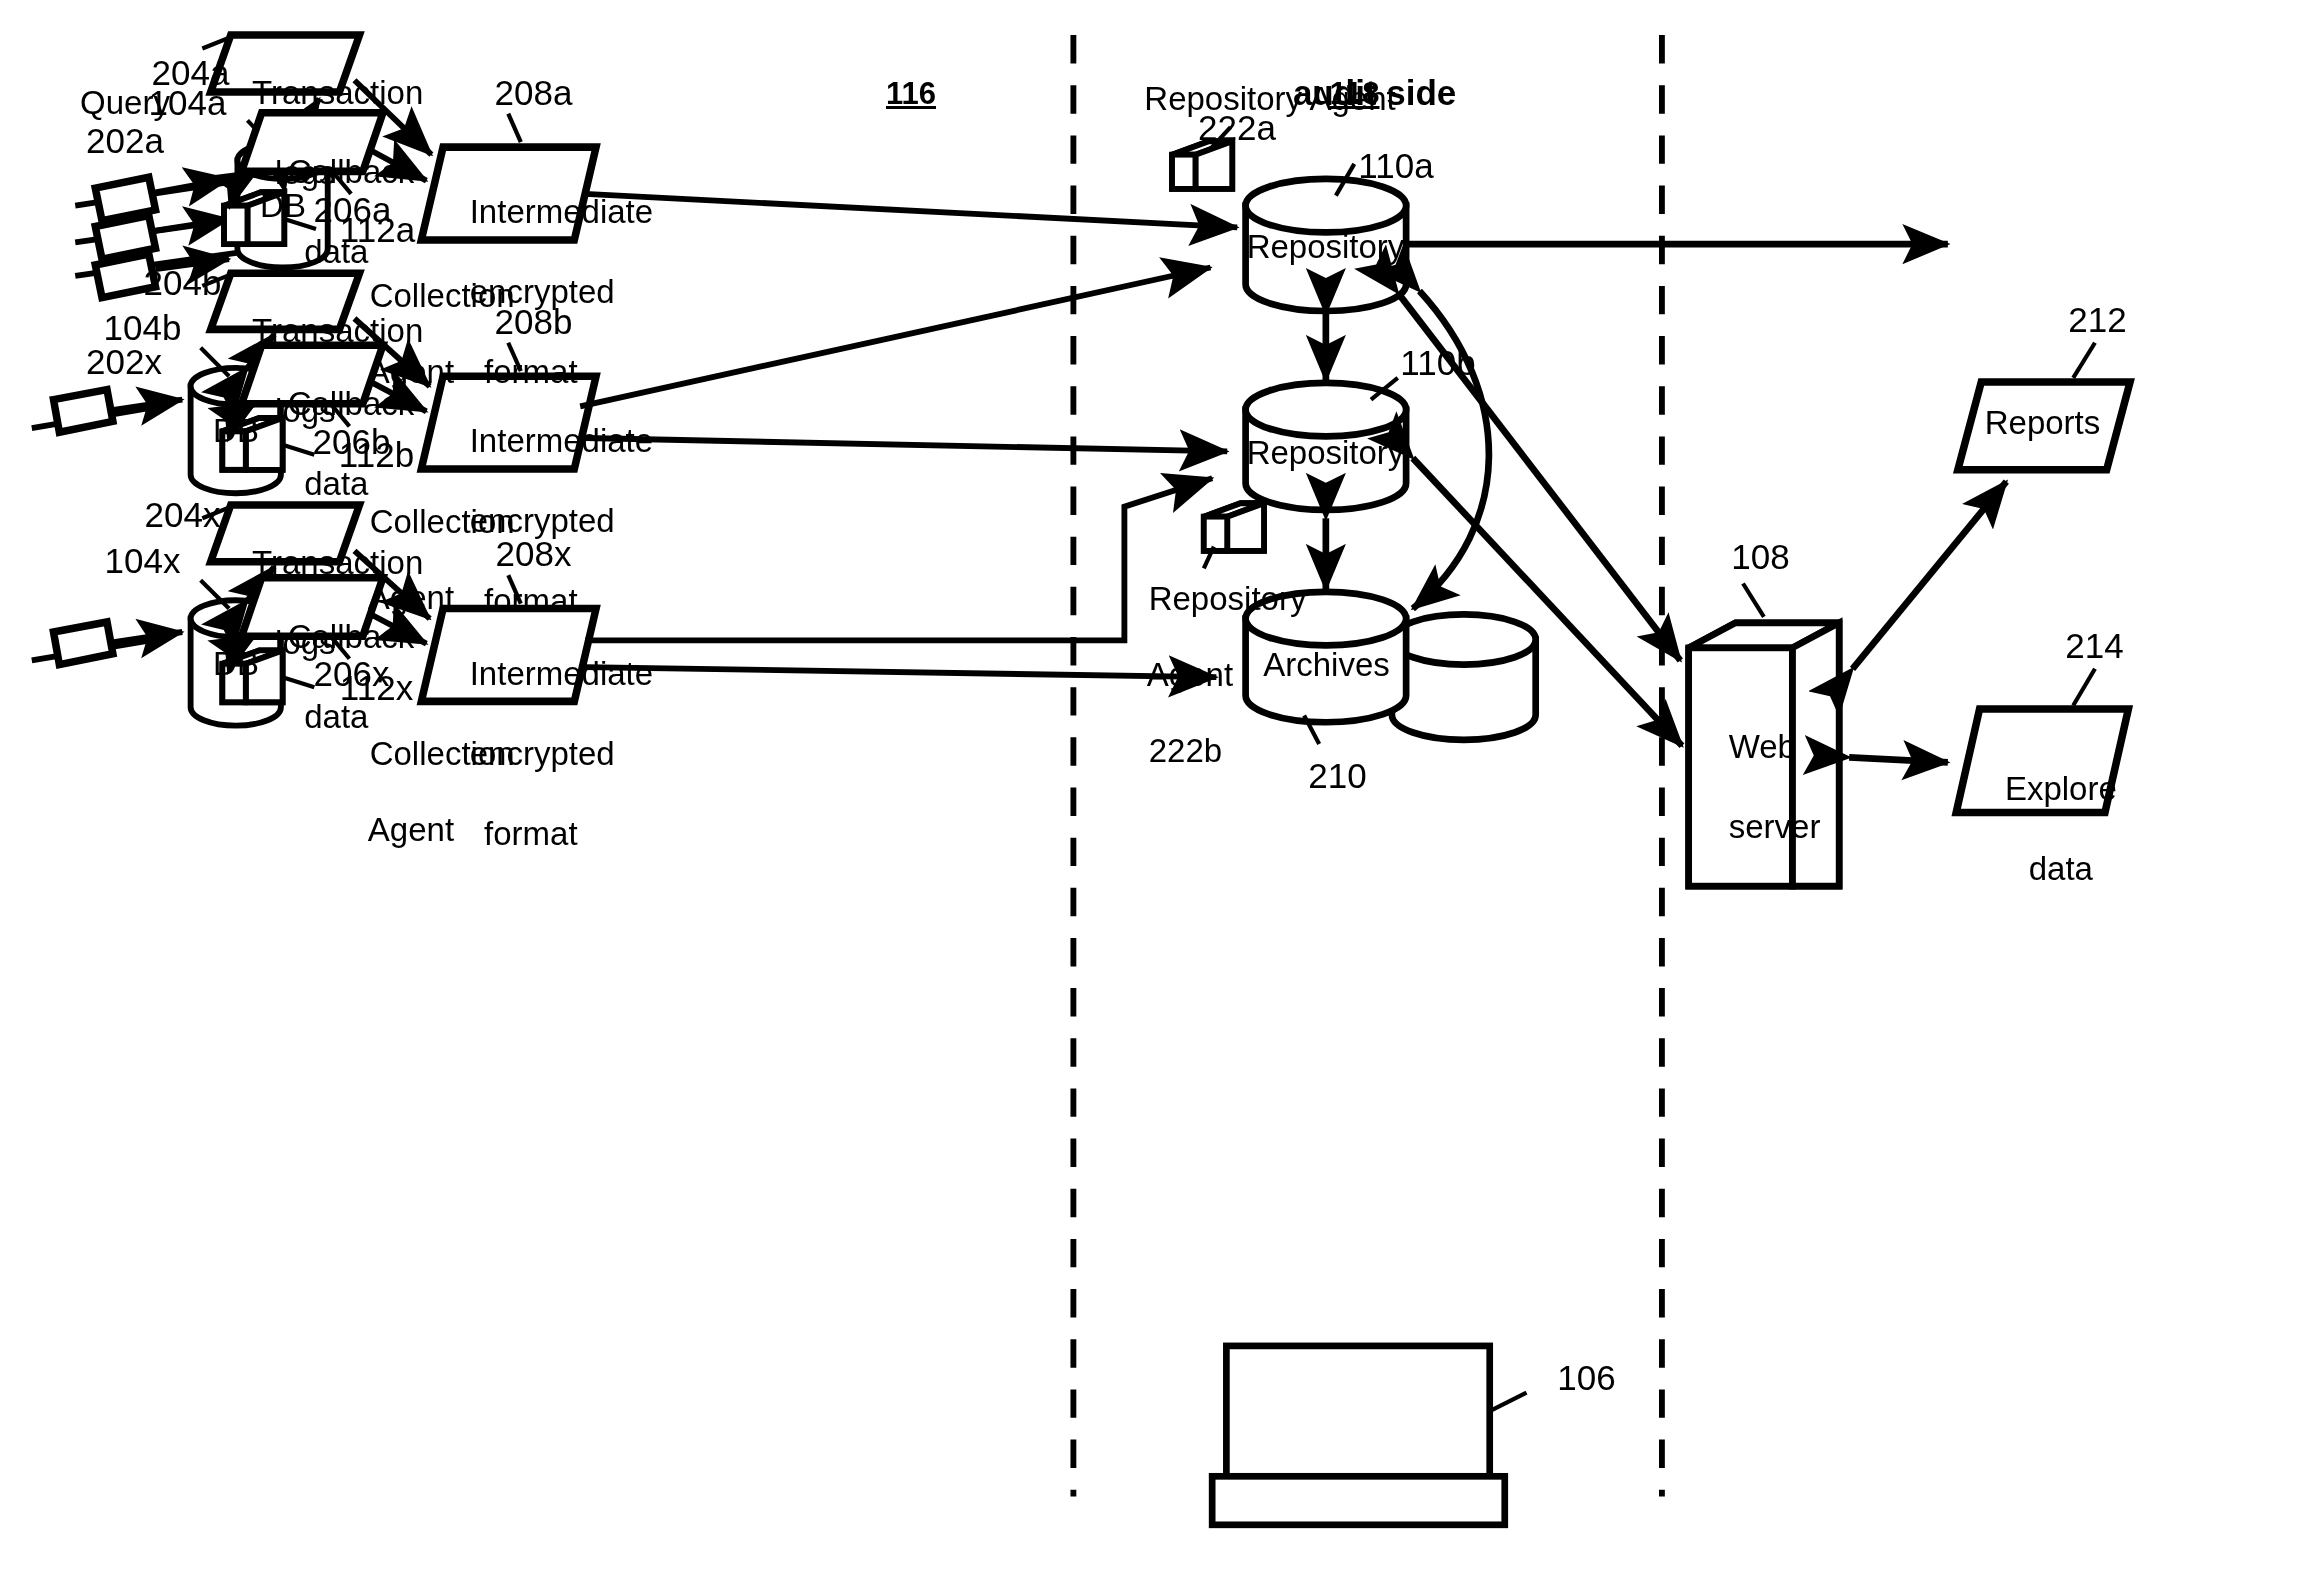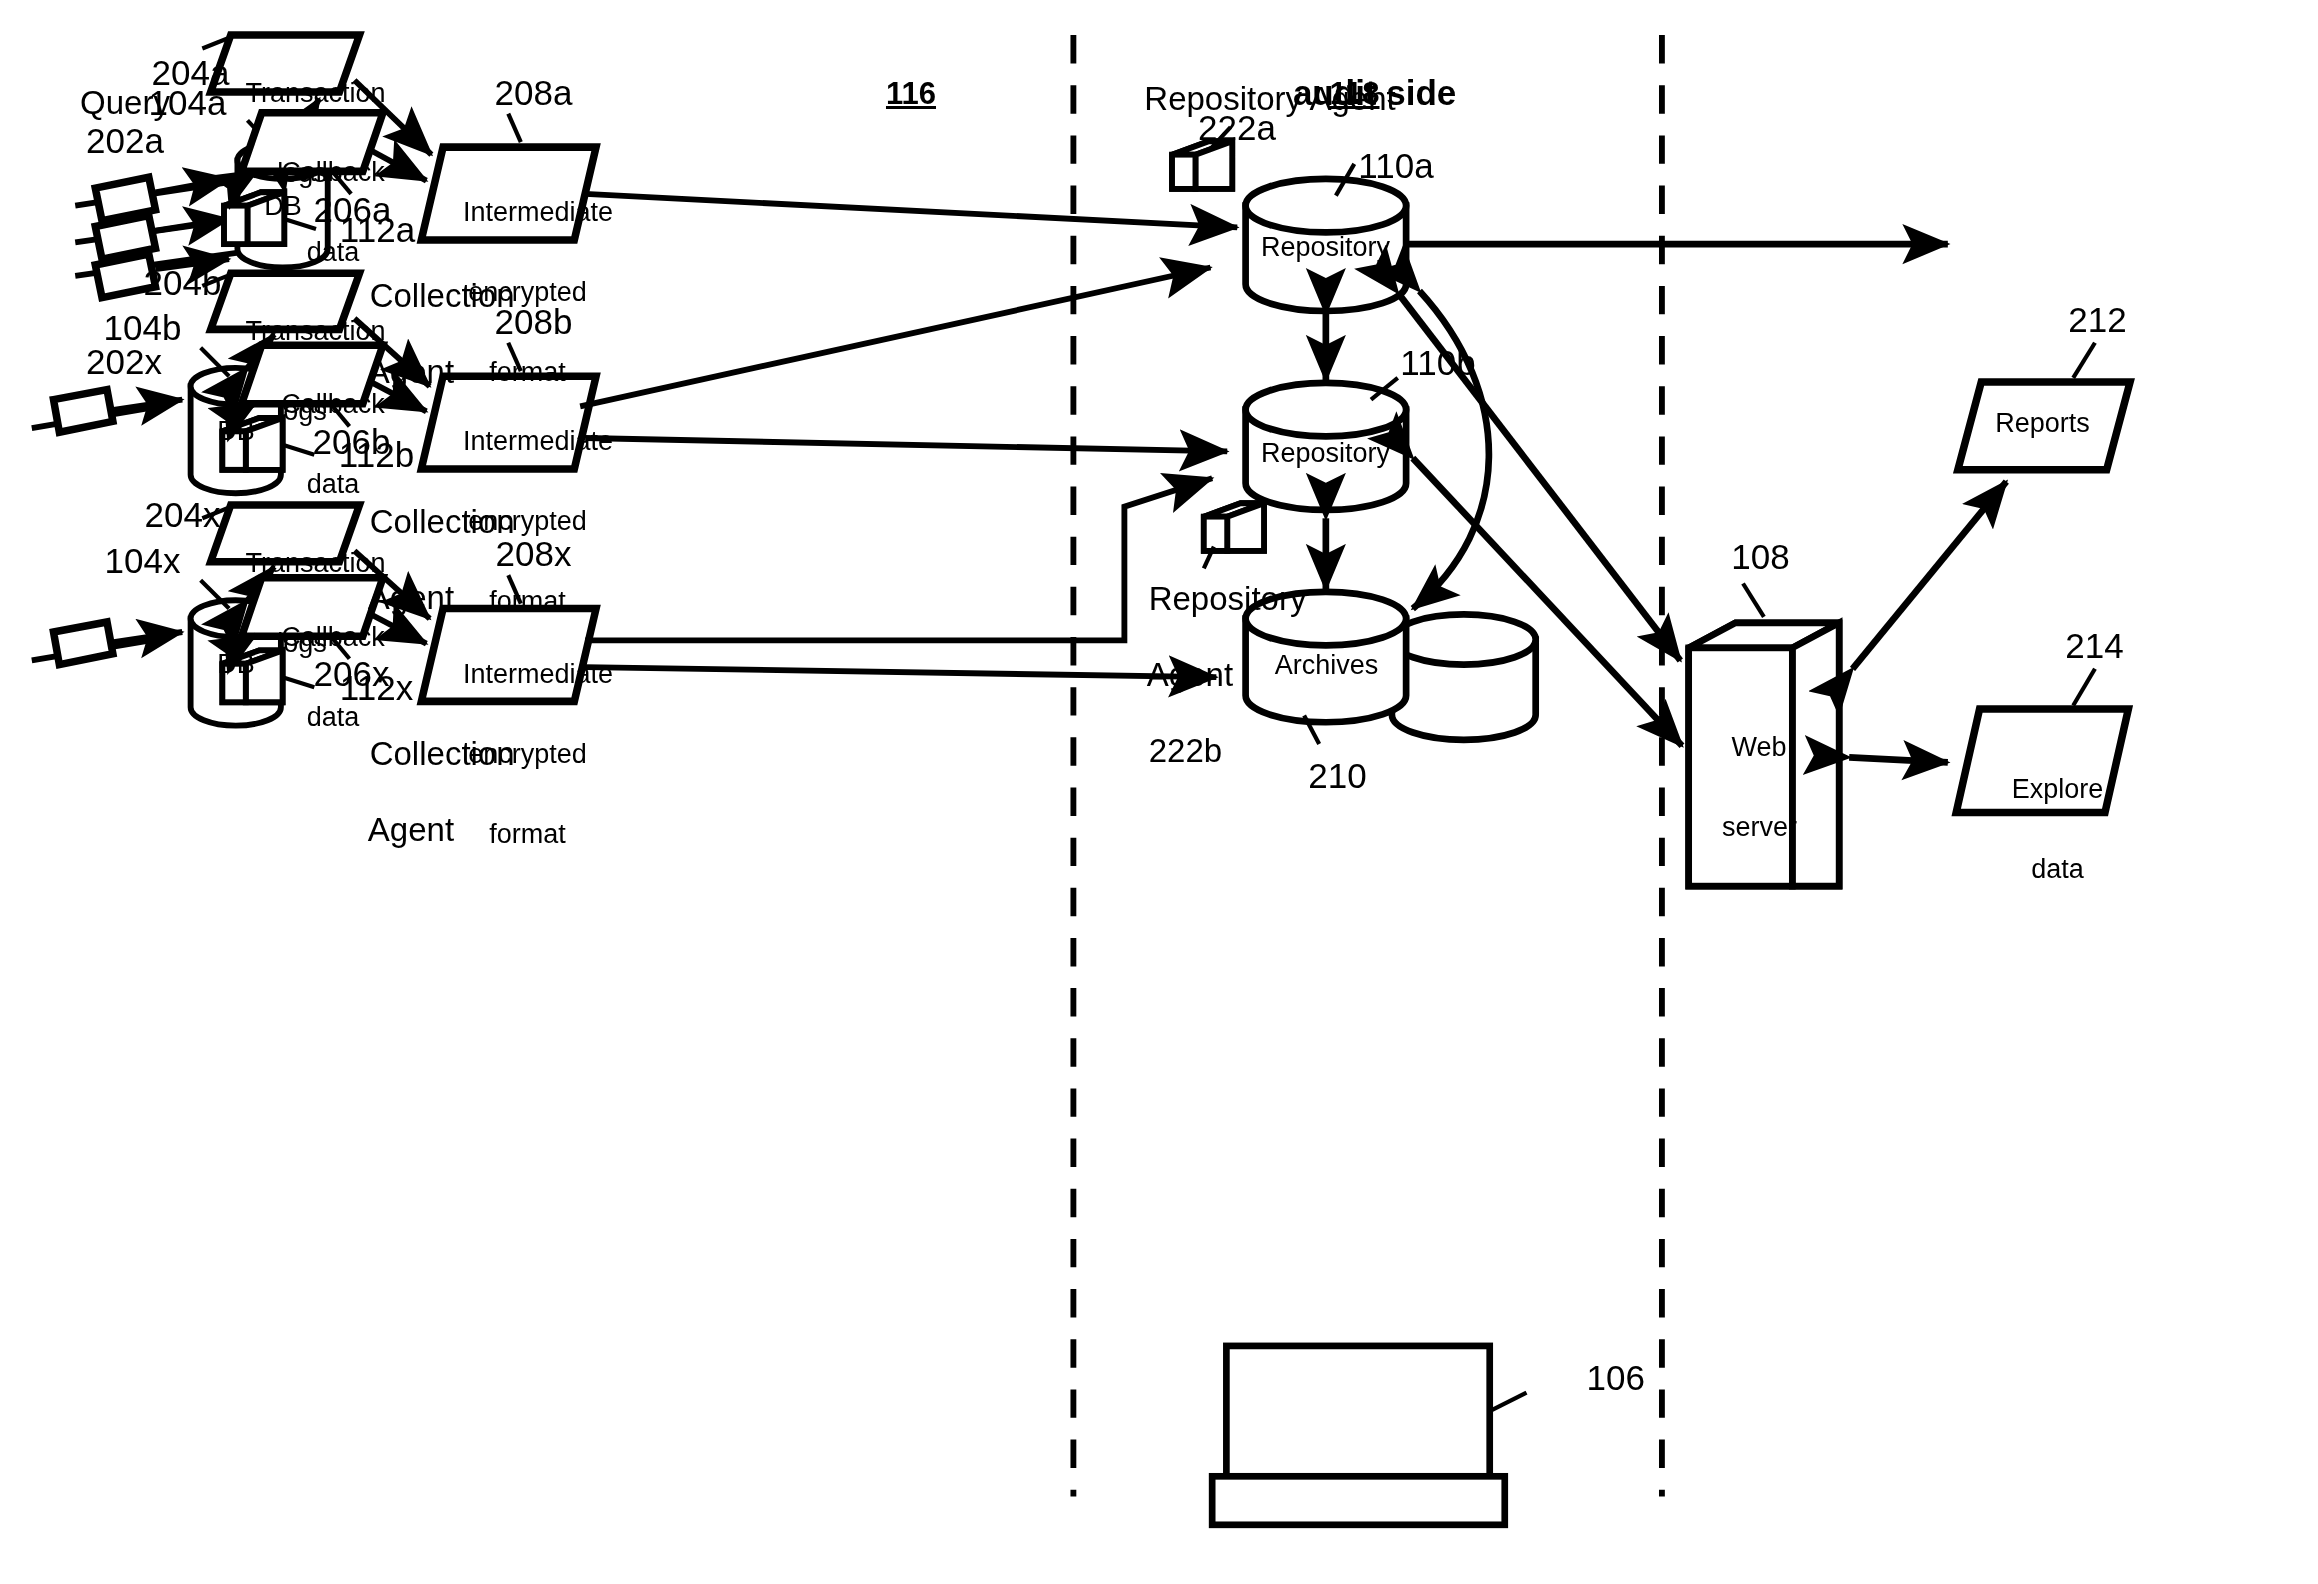--- a/index.html
+++ b/index.html
@@ -25,21 +25,21 @@
   .lbl {
     position: absolute;
     color: #000;
     font-family: "Liberation Sans", sans-serif;
     font-size: 33px;
     line-height: 38px;
     white-space: pre;
     text-align: center;
   }
   .lbl.ref { font-size: 35px; }
-  .lbl.boxtext { font-size: 27px; line-height: 40px; }
+  .lbl.boxtext { font-size: 33px; line-height: 40px; }
   .lbl.sidehdr { font-size: 35px; font-weight: bold; line-height: 42px; }
   .lbl.sidenum { font-size: 31px; font-weight: bold; text-decoration: underline; }
   .lbl.agent { font-size: 33px; line-height: 38px; }
 </style>
 </head>
 <body>
 
 <div id="canvas">
 
   <svg class="layer" viewBox="0 0 2774 1896">
@@ -484,21 +484,21 @@
 
   <div class="lbl agent" style="left:1112px;top:542px;width:201px;text-align:left;">
     <span>Repository</span><br>
     <span>Agent</span><br>
     <span>222b</span>
   </div>
 
   <div class="lbl boxtext" style="left:1247px;top:645px;width:159px;">Archives</div>
   <div class="lbl ref" style="left:1279px;top:757px;width:117px;">210</div>
 
-  <div class="lbl ref" style="left:1528px;top:1359px;width:117px;text-align:right;">106</div>
+  <div class="lbl ref" style="left:1528px;top:1359px;width:117px;text-align:center;">106</div>
 
   <div class="lbl ref" style="left:1702px;top:538px;width:117px;">108</div>
   <div class="lbl boxtext" style="left:1692px;top:687px;width:104px;">
     <span>Web</span><br>
     <span>server</span>
   </div>
 
   <div class="lbl ref" style="left:2039px;top:301px;width:117px;">212</div>
   <div class="lbl boxtext" style="left:1963px;top:403px;width:159px;">Reports</div>
 

